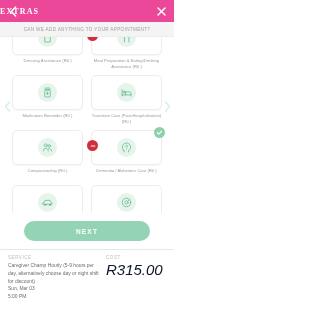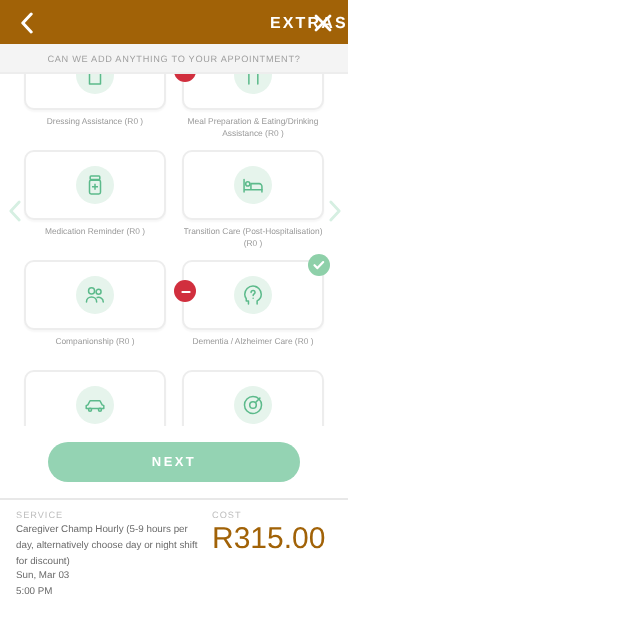--- a/index.html
+++ b/index.html
@@ -13,24 +13,25 @@
     position: relative;
     width: 174px; height: 310px;
     overflow: hidden;
     background: #ffffff;
   }
 
   
   .header {
     position: relative;
     height: 22px;
-    background: #a16207;
-    display: flex;
-    align-items: center;
-    justify-content: flex-end;
+    background: #ec4899;
+    display: flex;
+    align-items: center;
+    justify-content: flex-start;
+    font-family: Liberation Serif, serif;
   }
   .header-title {
     font-size: 8px;
     letter-spacing: 1.1px;
     color: #ffffff;
     font-weight: bold;
   }
   .hdr-icon {
     position: absolute;
     top: 0; height: 22px;
@@ -194,23 +195,24 @@
     line-height: 1.58;
     color: #6b6b6b;
   }
   .footer-time {
     font-size: 4.9px;
     line-height: 1.58;
     color: #6b6b6b;
   }
   .footer-cost {
     font-size: 15px;
-    color: #a16207;
+    color: #0f172a;
     line-height: 1;
     margin-top: 1px;
+    font-style: italic;
   }
 </style>
 </head>
 <body>
 
 <div id="app">
 
   <div class="header">
     <div class="hdr-icon hdr-back">
       <span>

